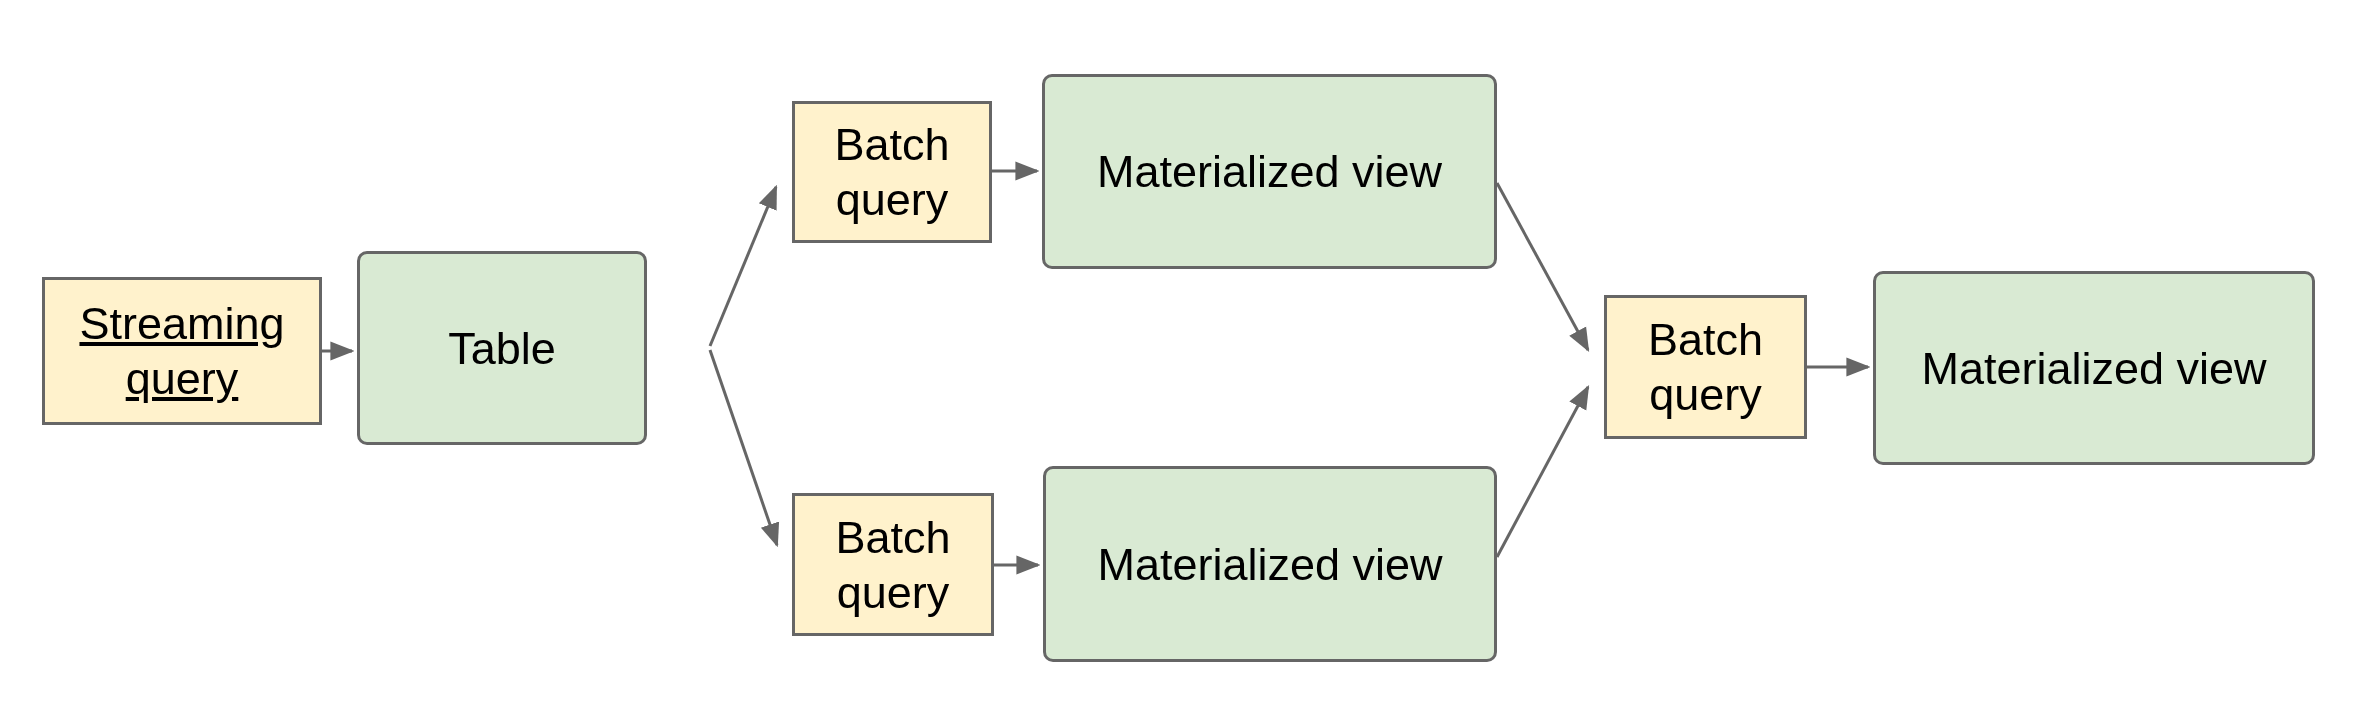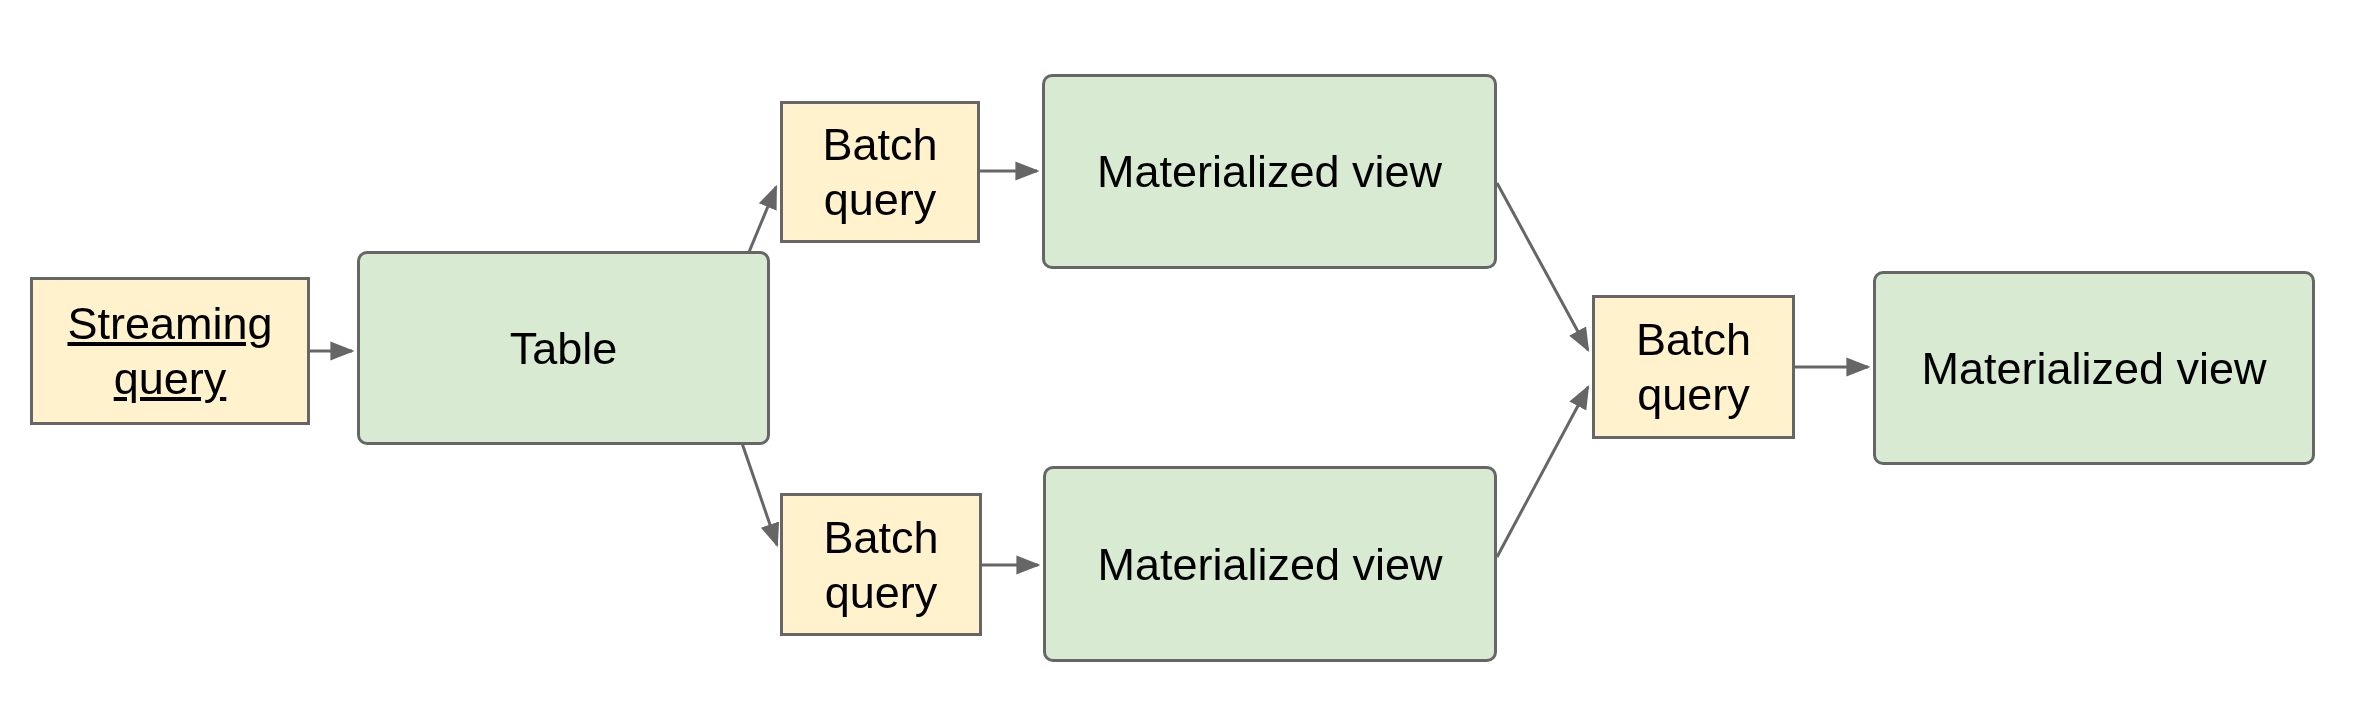--- a/index.html
+++ b/index.html
@@ -29,20 +29,21 @@
     justify-content: center;
     text-align: center;
     box-sizing: border-box;
     border: 3px solid #666666;
     color: #000000;
     font-size: 45px;
     line-height: 55px;
   }
   .node-query {
     background: #fff2cc;
+    margin-left: 12px;
   }
   .node-store {
     background: #d9ead3;
     border-radius: 10px;
   }
   .node-label {
     padding: 0 18px;
   }
 </style>
 </head>
@@ -63,21 +64,21 @@
     <line x1="982" y1="565" x2="1038" y2="565" stroke="#666666" stroke-width="3" marker-end="url(#arrowhead)"></line>
     <line x1="1497" y1="183" x2="1588" y2="350" stroke="#666666" stroke-width="3" marker-end="url(#arrowhead)"></line>
     <line x1="1497" y1="557" x2="1588" y2="387" stroke="#666666" stroke-width="3" marker-end="url(#arrowhead)"></line>
     <line x1="1795" y1="367" x2="1868" y2="367" stroke="#666666" stroke-width="3" marker-end="url(#arrowhead)"></line>
   </svg>
 
   <div class="node node-query" style="left:30px; top:277px; width:280px; height:148px;text-decoration:underline;">
     <span class="node-label">Streaming query</span>
   </div>
 
-  <div class="node node-store" style="left:357px; top:251px; width:413px; height:194px;">
+  <div class="node node-store" style="left:357px; top:251px; width:290px; height:194px;">
     <span class="node-label">Table</span>
   </div>
 
   <div class="node node-query" style="left:780px; top:101px; width:200px; height:142px;">
     <span class="node-label">Batch query</span>
   </div>
 
   <div class="node node-store" style="left:1042px; top:74px; width:455px; height:195px;">
     <span class="node-label">Materialized view</span>
   </div>

